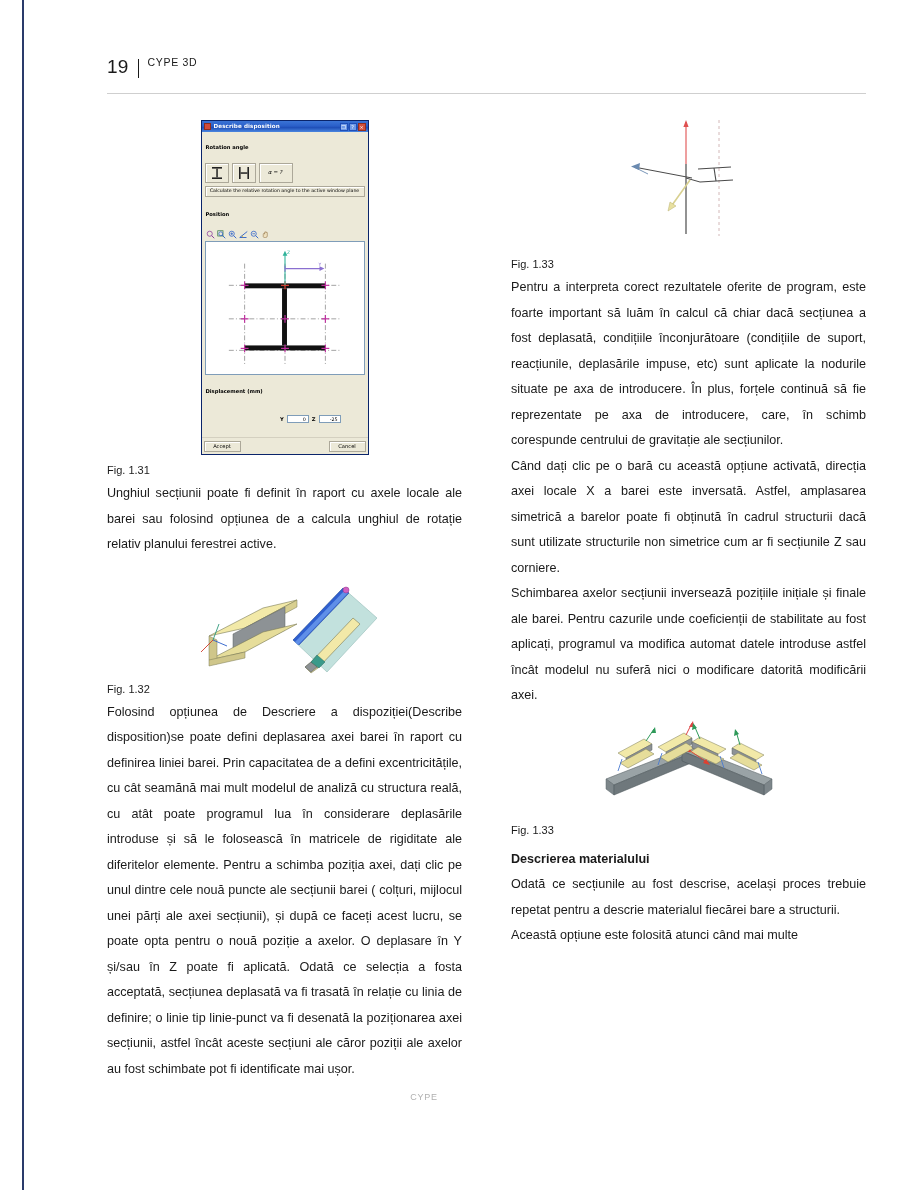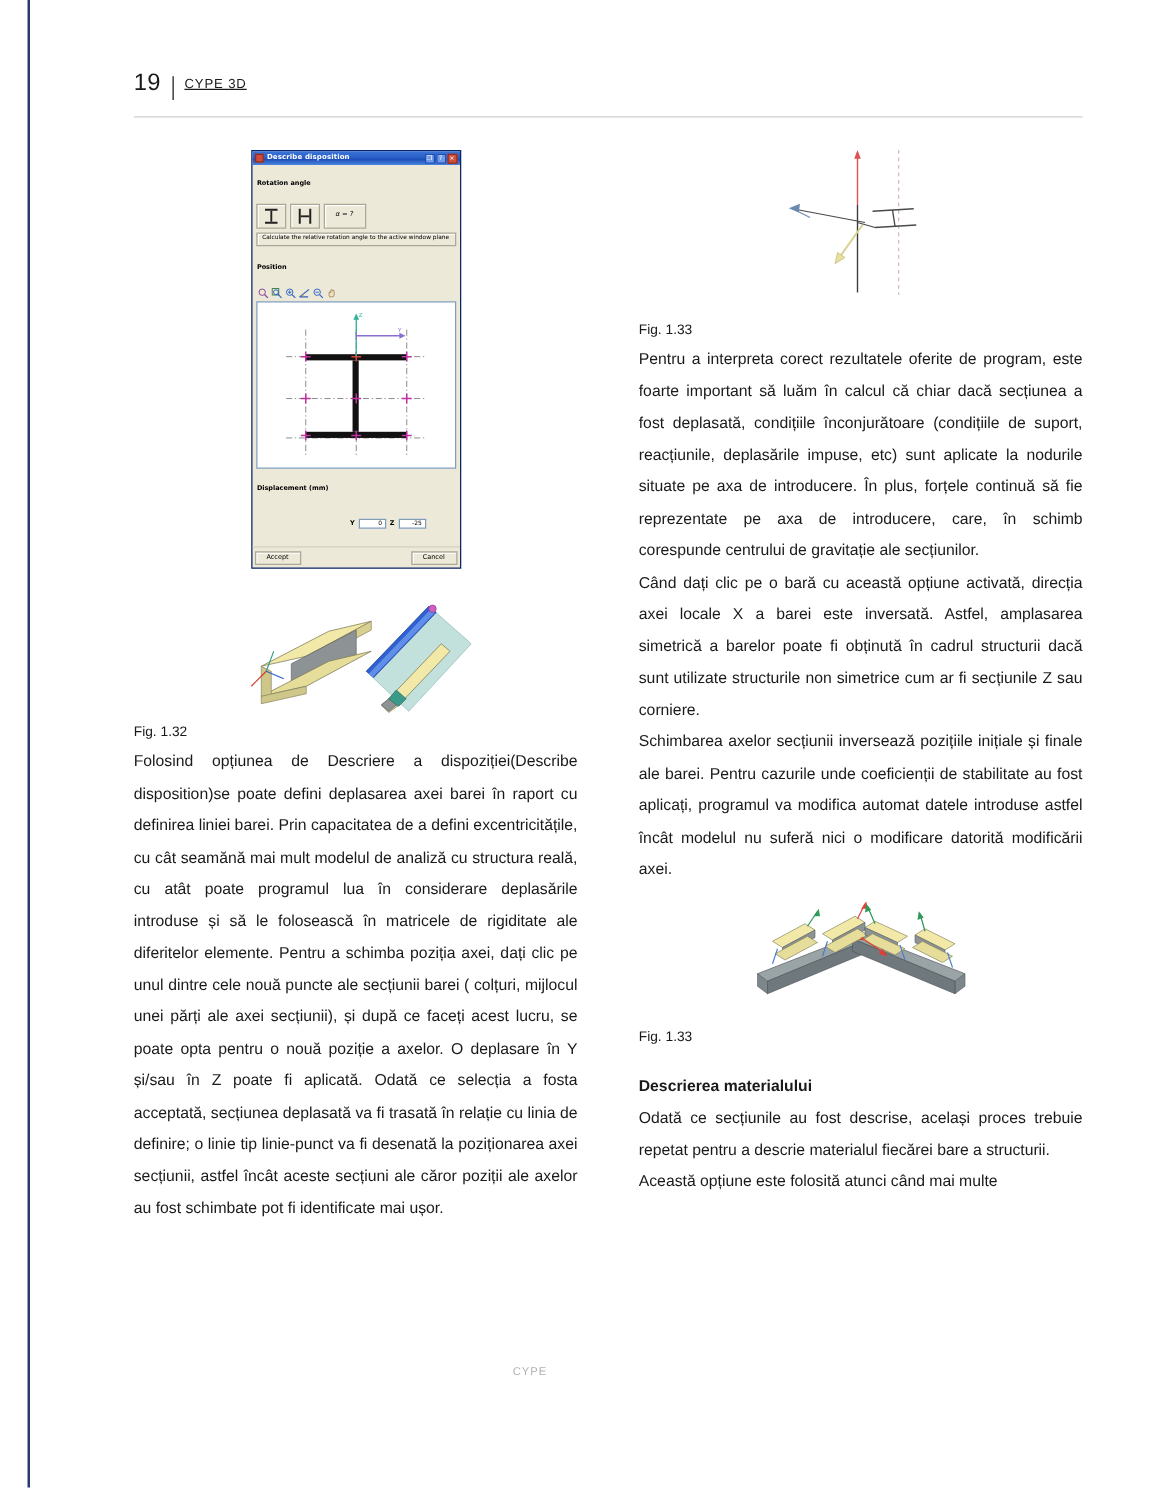--- a/index.html
+++ b/index.html
@@ -25,42 +25,41 @@
     height: 1190px;
     background: #2a3b6b;
   }
 
   
   .header {
     position: absolute;
     left: 107px;
     top: 56px;
     display: flex;
-    align-items: center;
+    align-items: flex-start;
     gap: 9px;
   }
   .header .pagenum {
     font-size: 19px;
     font-weight: 400;
     color: #1a1a1a;
     letter-spacing: 0.2px;
   }
   .header .divider {
     display: inline-block;
     width: 1px;
     height: 19px;
     background: #1a1a1a;
     position: relative;
     top: 3px;
   }
   .header .doctitle {
     font-size: 10.5px;
     letter-spacing: 0.7px;
     color: #1a1a1a;
-    text-decoration: underline;
   }
   .header-rule {
     position: absolute;
     left: 107px;
     top: 93px;
     width: 759px;
     height: 1px;
     background: #cfcfcf;
   }
 
@@ -373,21 +372,23 @@
         <span class="inp">-25</span>
       </div>
     </div>
 
     <div class="dlg-foot">
       <span class="fbtn">Accept</span>
       <span class="fbtn">Cancel</span>
     </div>
   </div>
 
-
+  <div class="caption">Fig. 1.31</div>
+
+  <p>Unghiul secțiunii poate fi definit în raport cu axele locale ale barei sau folosind opțiunea de a calcula unghiul de rotație relativ planului ferestrei active.</p>
 
   <svg class="svgfig" width="184" height="100" viewBox="0 0 184 100" style="margin-top:16px">
 
     <g>
       <polygon points="16,62 70,34 104,26 52,54" fill="#f2e9a8" stroke="#7a7a55" stroke-width="0.6"></polygon>
       <polygon points="52,54 104,26 104,33 52,61" fill="#d8cf90" stroke="#7a7a55" stroke-width="0.5"></polygon>
       <polygon points="40,60 92,33 92,56 40,83" fill="#8d9295" stroke="#5b6063" stroke-width="0.5"></polygon>
       <polygon points="16,86 70,58 104,50 52,78" fill="#e6dd9a" stroke="#7a7a55" stroke-width="0.6"></polygon>
       <polygon points="16,62 16,86 24,90 24,66" fill="#cfc68a" stroke="#7a7a55" stroke-width="0.5"></polygon>
       <polygon points="16,86 52,78 52,84 16,92" fill="#cfc68a" stroke="#7a7a55" stroke-width="0.5"></polygon>
@@ -493,21 +494,21 @@
       <path d="M139 10 L138 17 L143 15 Z" fill="#2f9a5a"></path>
       <line x1="162" y1="43" x2="166" y2="55" stroke="#4a7ad0" stroke-width="0.9"></line>
     </g>
 
     <line x1="93" y1="31" x2="112" y2="44" stroke="#e04030" stroke-width="0.9"></line>
     <path d="M114 46 L107 44 L110 40 Z" fill="#e04030"></path>
   </svg>
 
   <div class="caption">Fig. 1.33</div>
 
-  <h3 style="margin-top:18px">Descrierea materialului</h3>
+  <h3 style="margin-top:8px">Descrierea materialului</h3>
 
   <p class="sp-sm">Odată ce secțiunile au fost descrise, același proces trebuie repetat pentru a descrie materialul fiecărei bare a structurii.</p>
 
 
   <p class="sp-sm">Această opțiune este folosită atunci când mai multe</p>
 </div>
 
 <div style="position:absolute; left:0; top:1092px; width:848px; text-align:center;
             font-size:9px; letter-spacing:0.8px; color:#b0b0b0;">CYPE</div>
 

